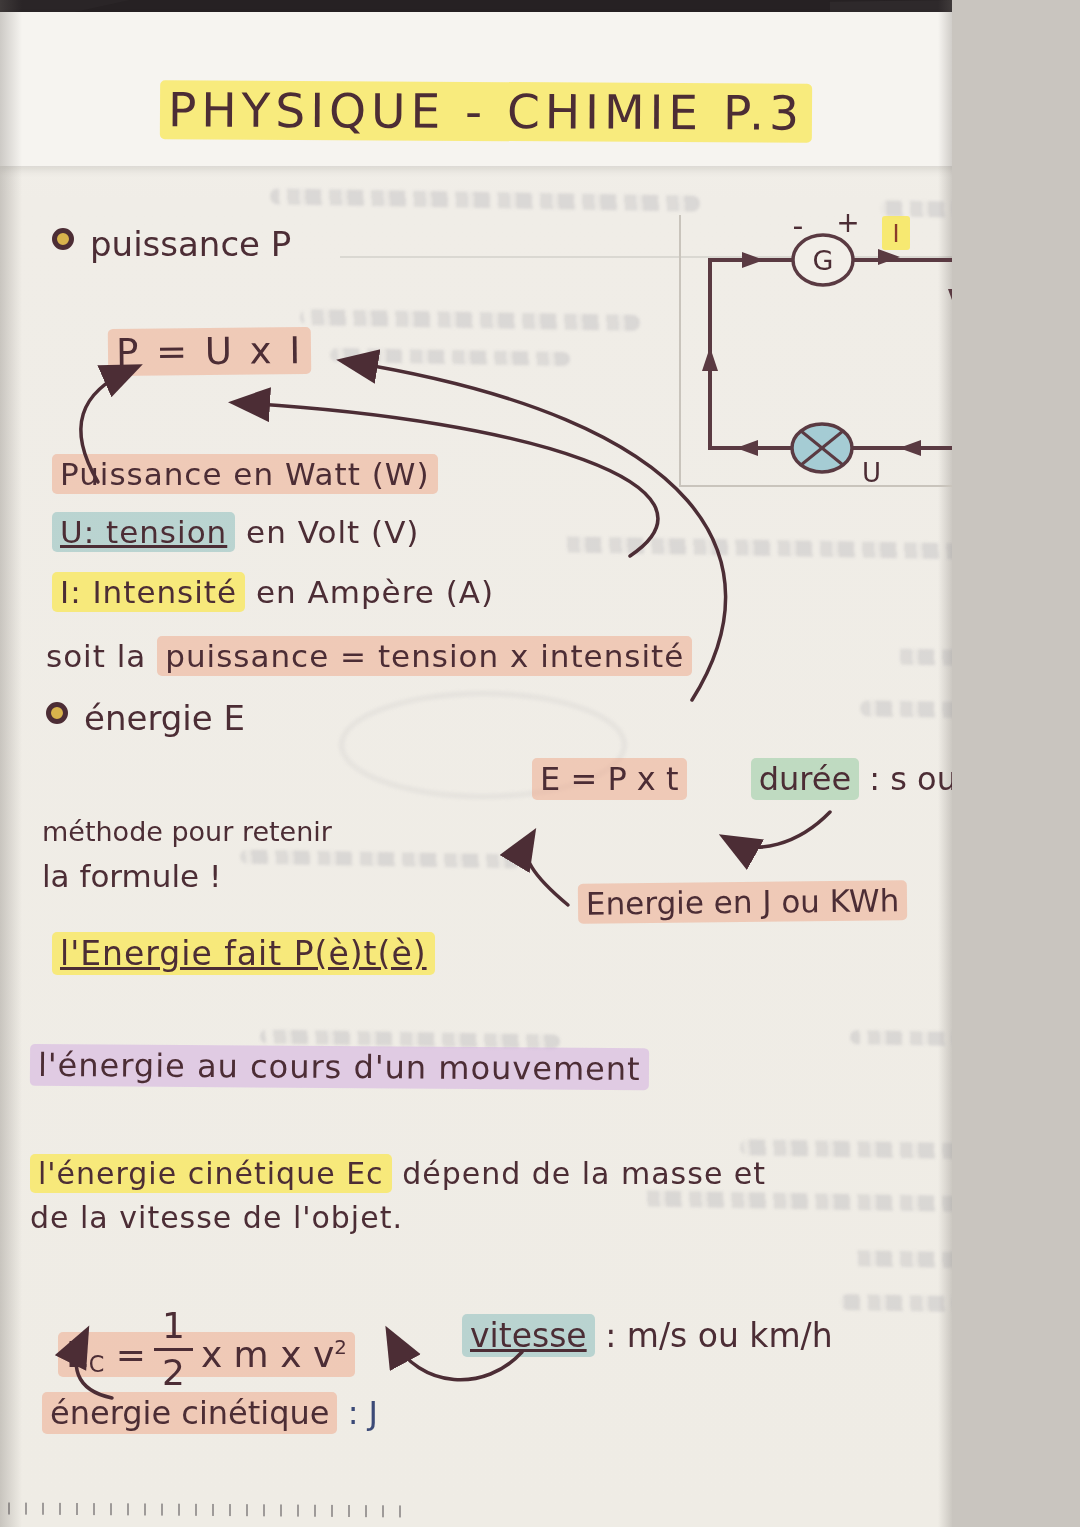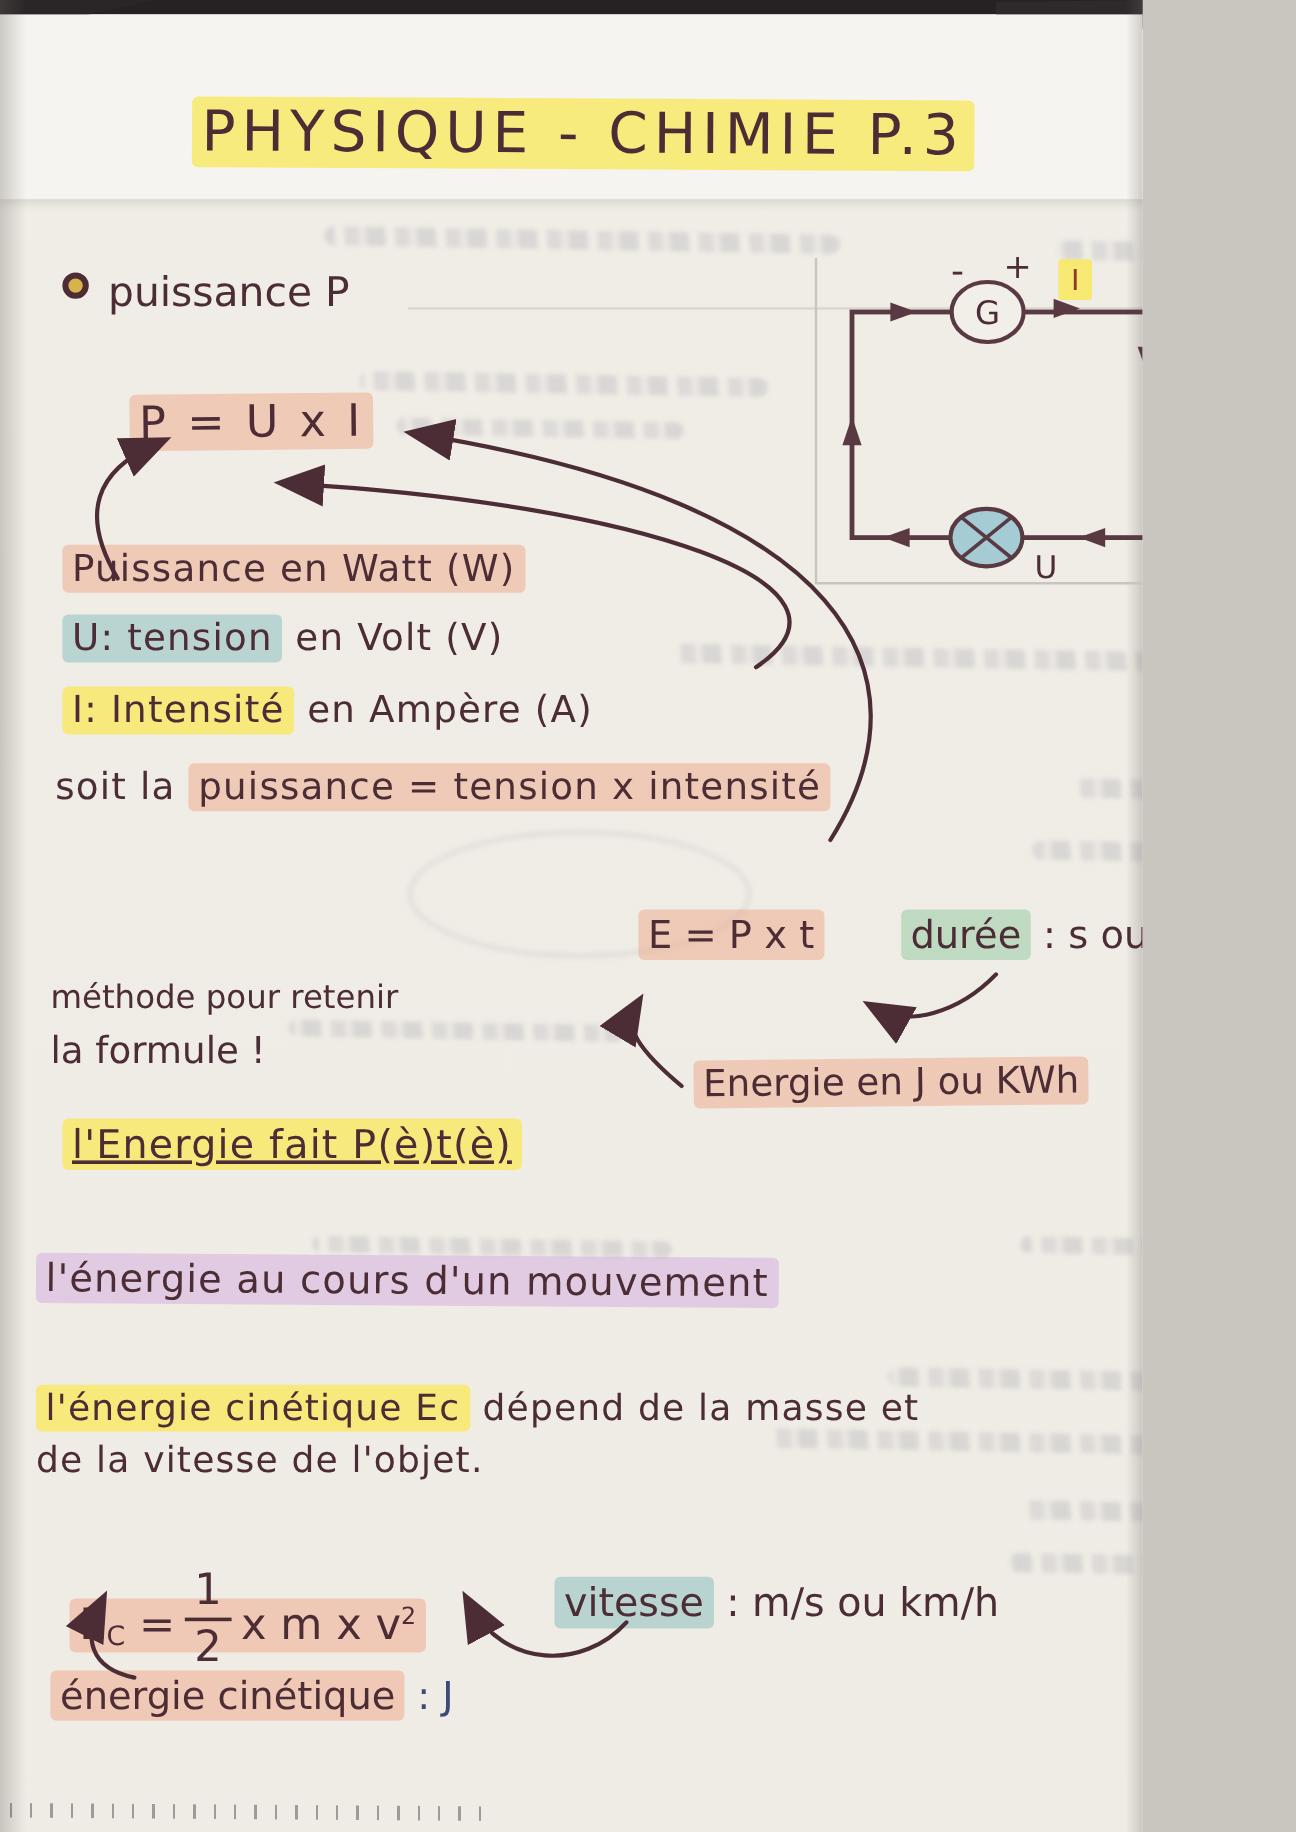--- a/index.html
+++ b/index.html
@@ -17,21 +17,21 @@
   .ticks{position:absolute;left:8px;top:1504px;width:400px;height:12px;opacity:.75;transform:rotate(.4deg);
          background:repeating-linear-gradient(90deg,rgba(60,55,60,.6) 0 2px,transparent 2px 17px);}
   
   .rule{position:absolute;height:2px;background:rgba(115,110,104,.28);}
   .ghost{position:absolute;border-radius:8px;filter:blur(1.6px);transform:scaleX(-1) rotate(-1deg);
          background:repeating-linear-gradient(95deg,rgba(128,128,142,.20) 0 16px,rgba(128,128,142,.05) 16px 22px,rgba(128,128,142,.17) 22px 34px,transparent 34px 42px);}
   .ghost-ellipse{position:absolute;border:3px solid rgba(130,130,145,.16);border-radius:50%;filter:blur(2px);}
   .hl{border-radius:5px;padding:2px 8px;box-decoration-break:clone;}
   .hl-yellow{background:rgba(248,232,92,.78);}
   .hl-pink{background:rgba(238,162,132,.48);}
-  .hl-blue{background:rgba(120,182,182,.45);}
+  .hl-blue{background:rgba(120,182,182,.45);text-decoration:underline;}
   .hl-green{background:rgba(138,198,152,.48);}
   .hl-purple{background:rgba(203,158,224,.42);}
   .title{font-size:47px;letter-spacing:5px;transform:rotate(.3deg);}
   .bullet{display:inline-block;width:12px;height:12px;border-radius:50%;background:#d8b34c;border:5px solid #4c2d35;margin-right:16px;vertical-align:6px;}
   .navy{color:#3c4a77;}
   .frac{display:inline-block;vertical-align:-0.5em;text-align:center;line-height:1;margin:0 8px;}
   .frac .num{display:block;padding:0 8px 4px;border-bottom:3px solid #4c2d35;}
   .frac .den{display:block;padding-top:4px;}
   .sup{font-size:.55em;vertical-align:.65em;}
   .subc{font-size:.62em;vertical-align:-.22em;}
@@ -88,20 +88,23 @@
   </div>
   <div class="abs" style="left:52px;top:574px;font-size:31px;letter-spacing:1px;">
     <span class="hl hl-yellow">I: Intensité</span><span> en Ampère (A)</span>
   </div>
 
   <div class="abs" style="left:46px;top:638px;font-size:31px;letter-spacing:1px;">
     <span>soit la</span>
     <span class="hl hl-pink">puissance = tension x intensité</span>
   </div>
 
+  <div class="abs" style="left:46px;top:698px;font-size:34px;">
+    <span class="bullet"></span><span>énergie E</span>
+  </div>
 
   <div class="abs" style="left:532px;top:760px;font-size:32px;">
     <span class="hl hl-pink">E = P x t</span>
     <span style="margin-left:54px;" class="hl hl-green">durée</span>
     <span>: s ou h</span>
   </div>
 
   <div class="abs" style="left:42px;top:816px;font-size:27px;">méthode pour retenir</div>
   <div class="abs" style="left:42px;top:858px;font-size:31px;">la formule !</div>
 

